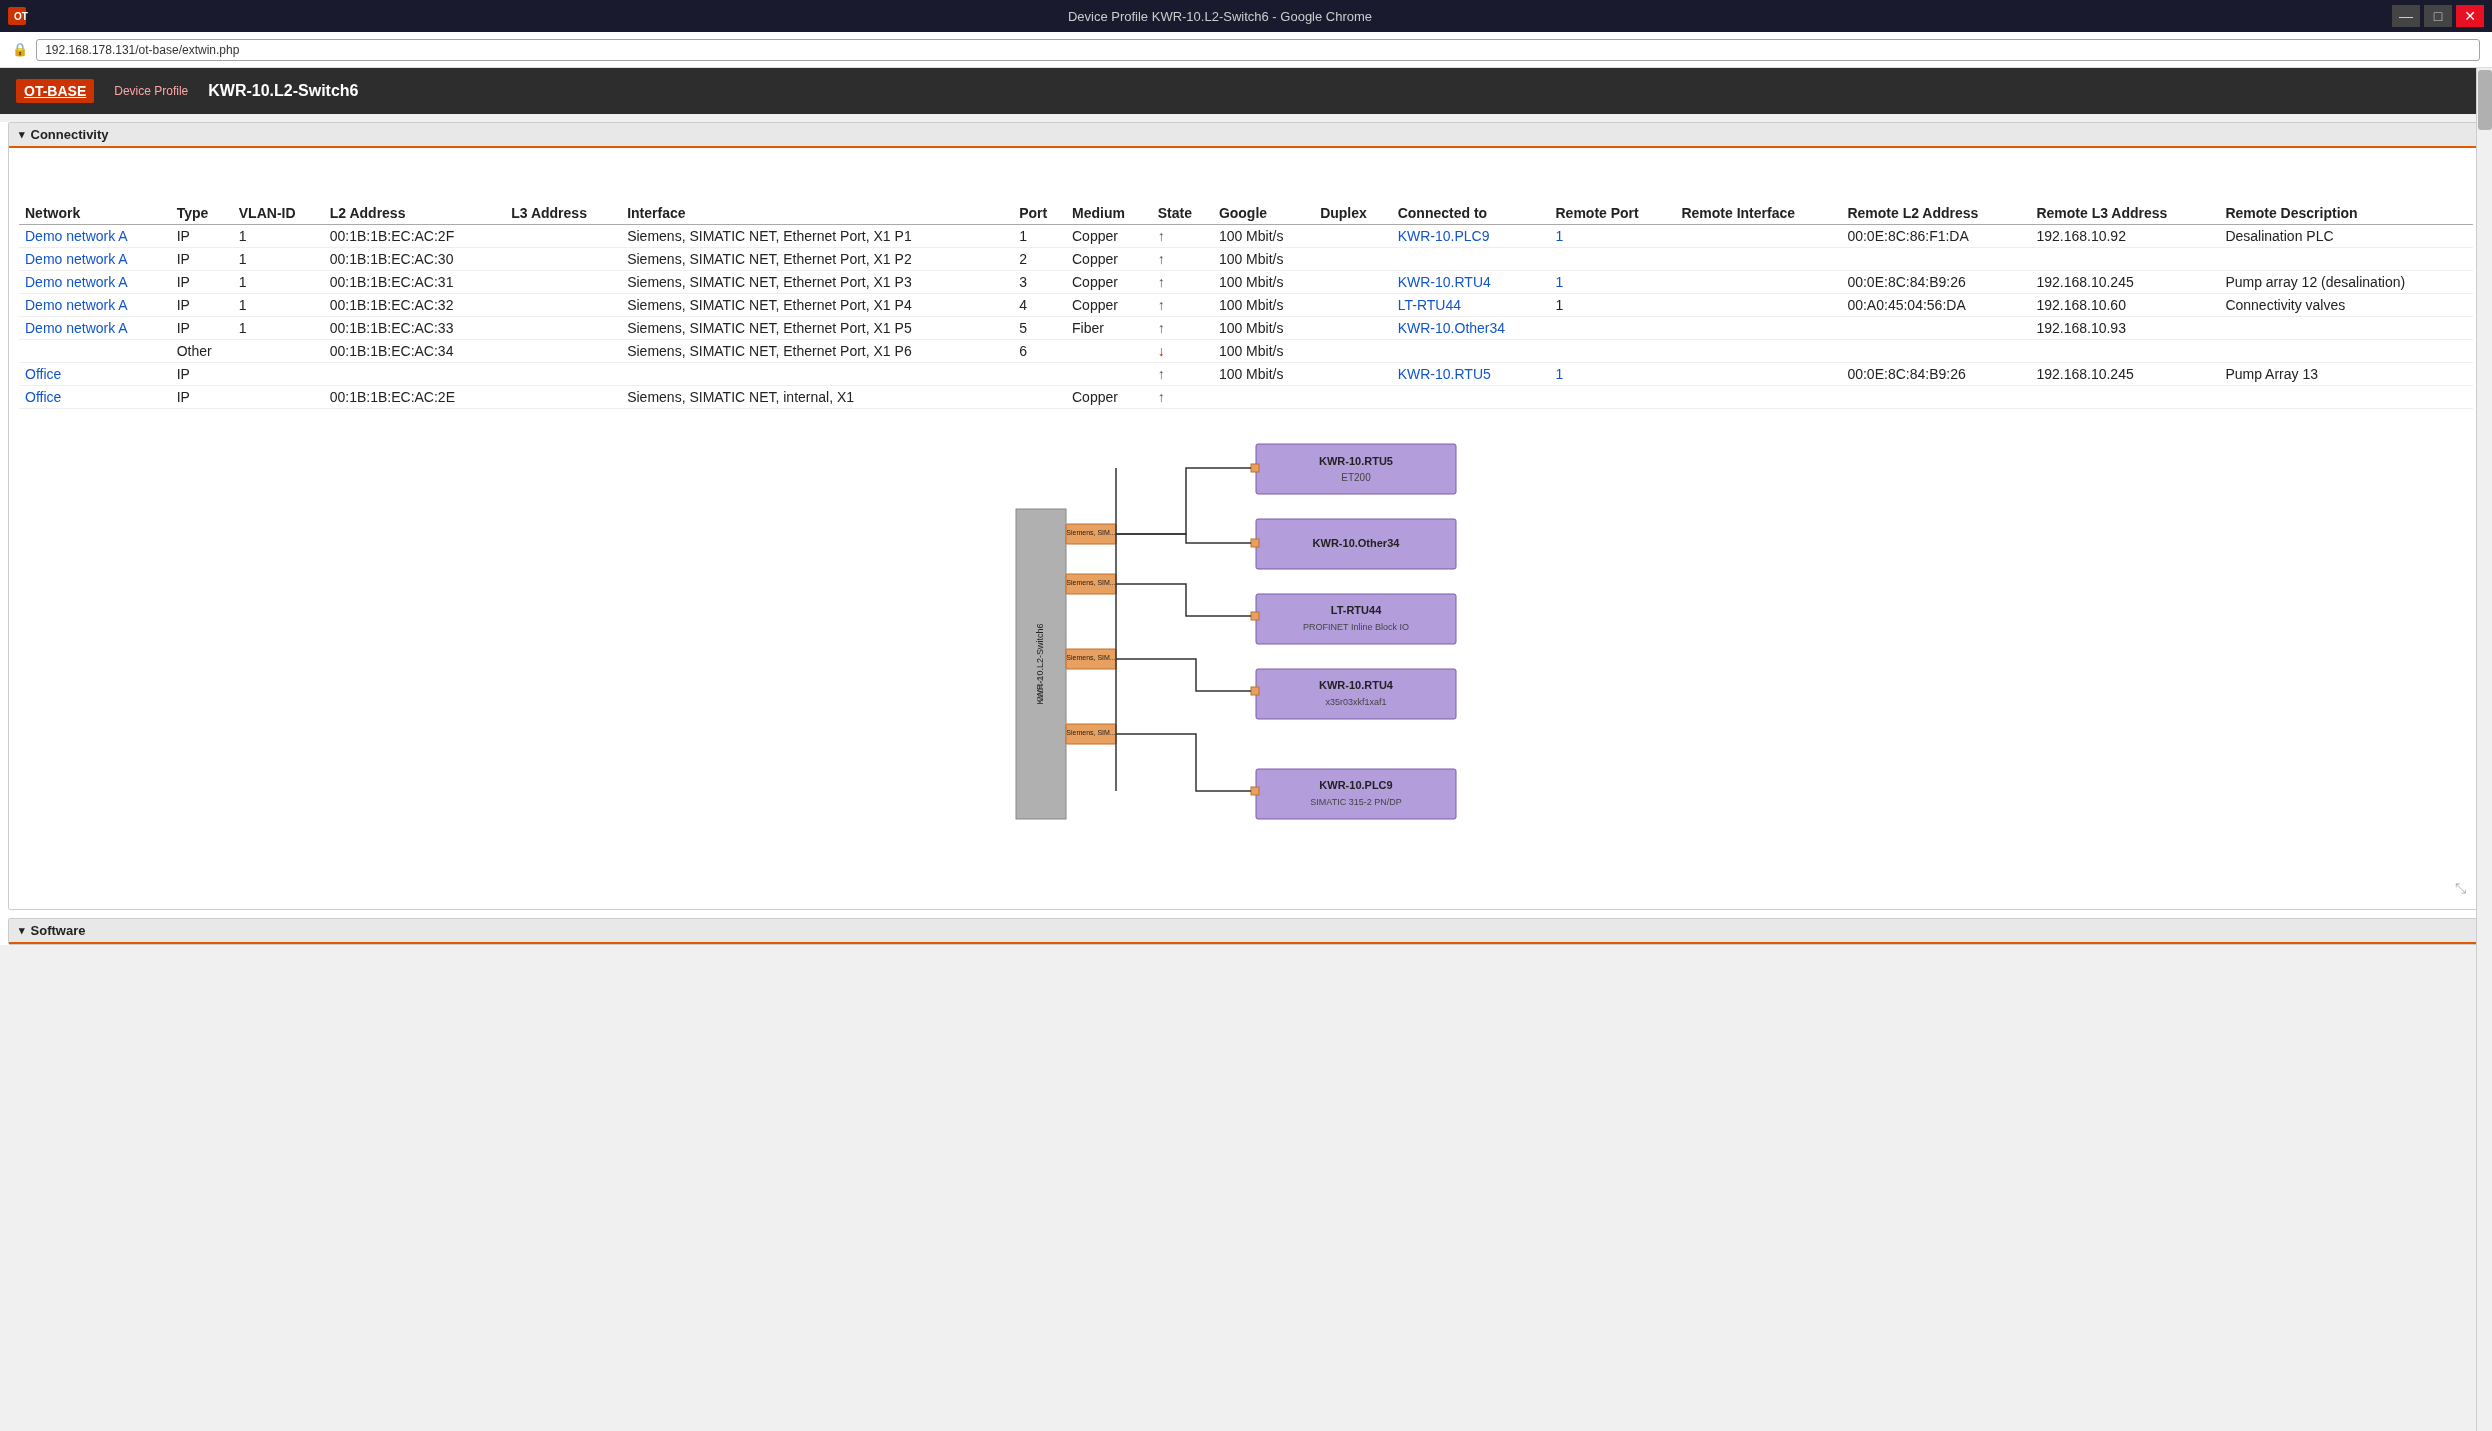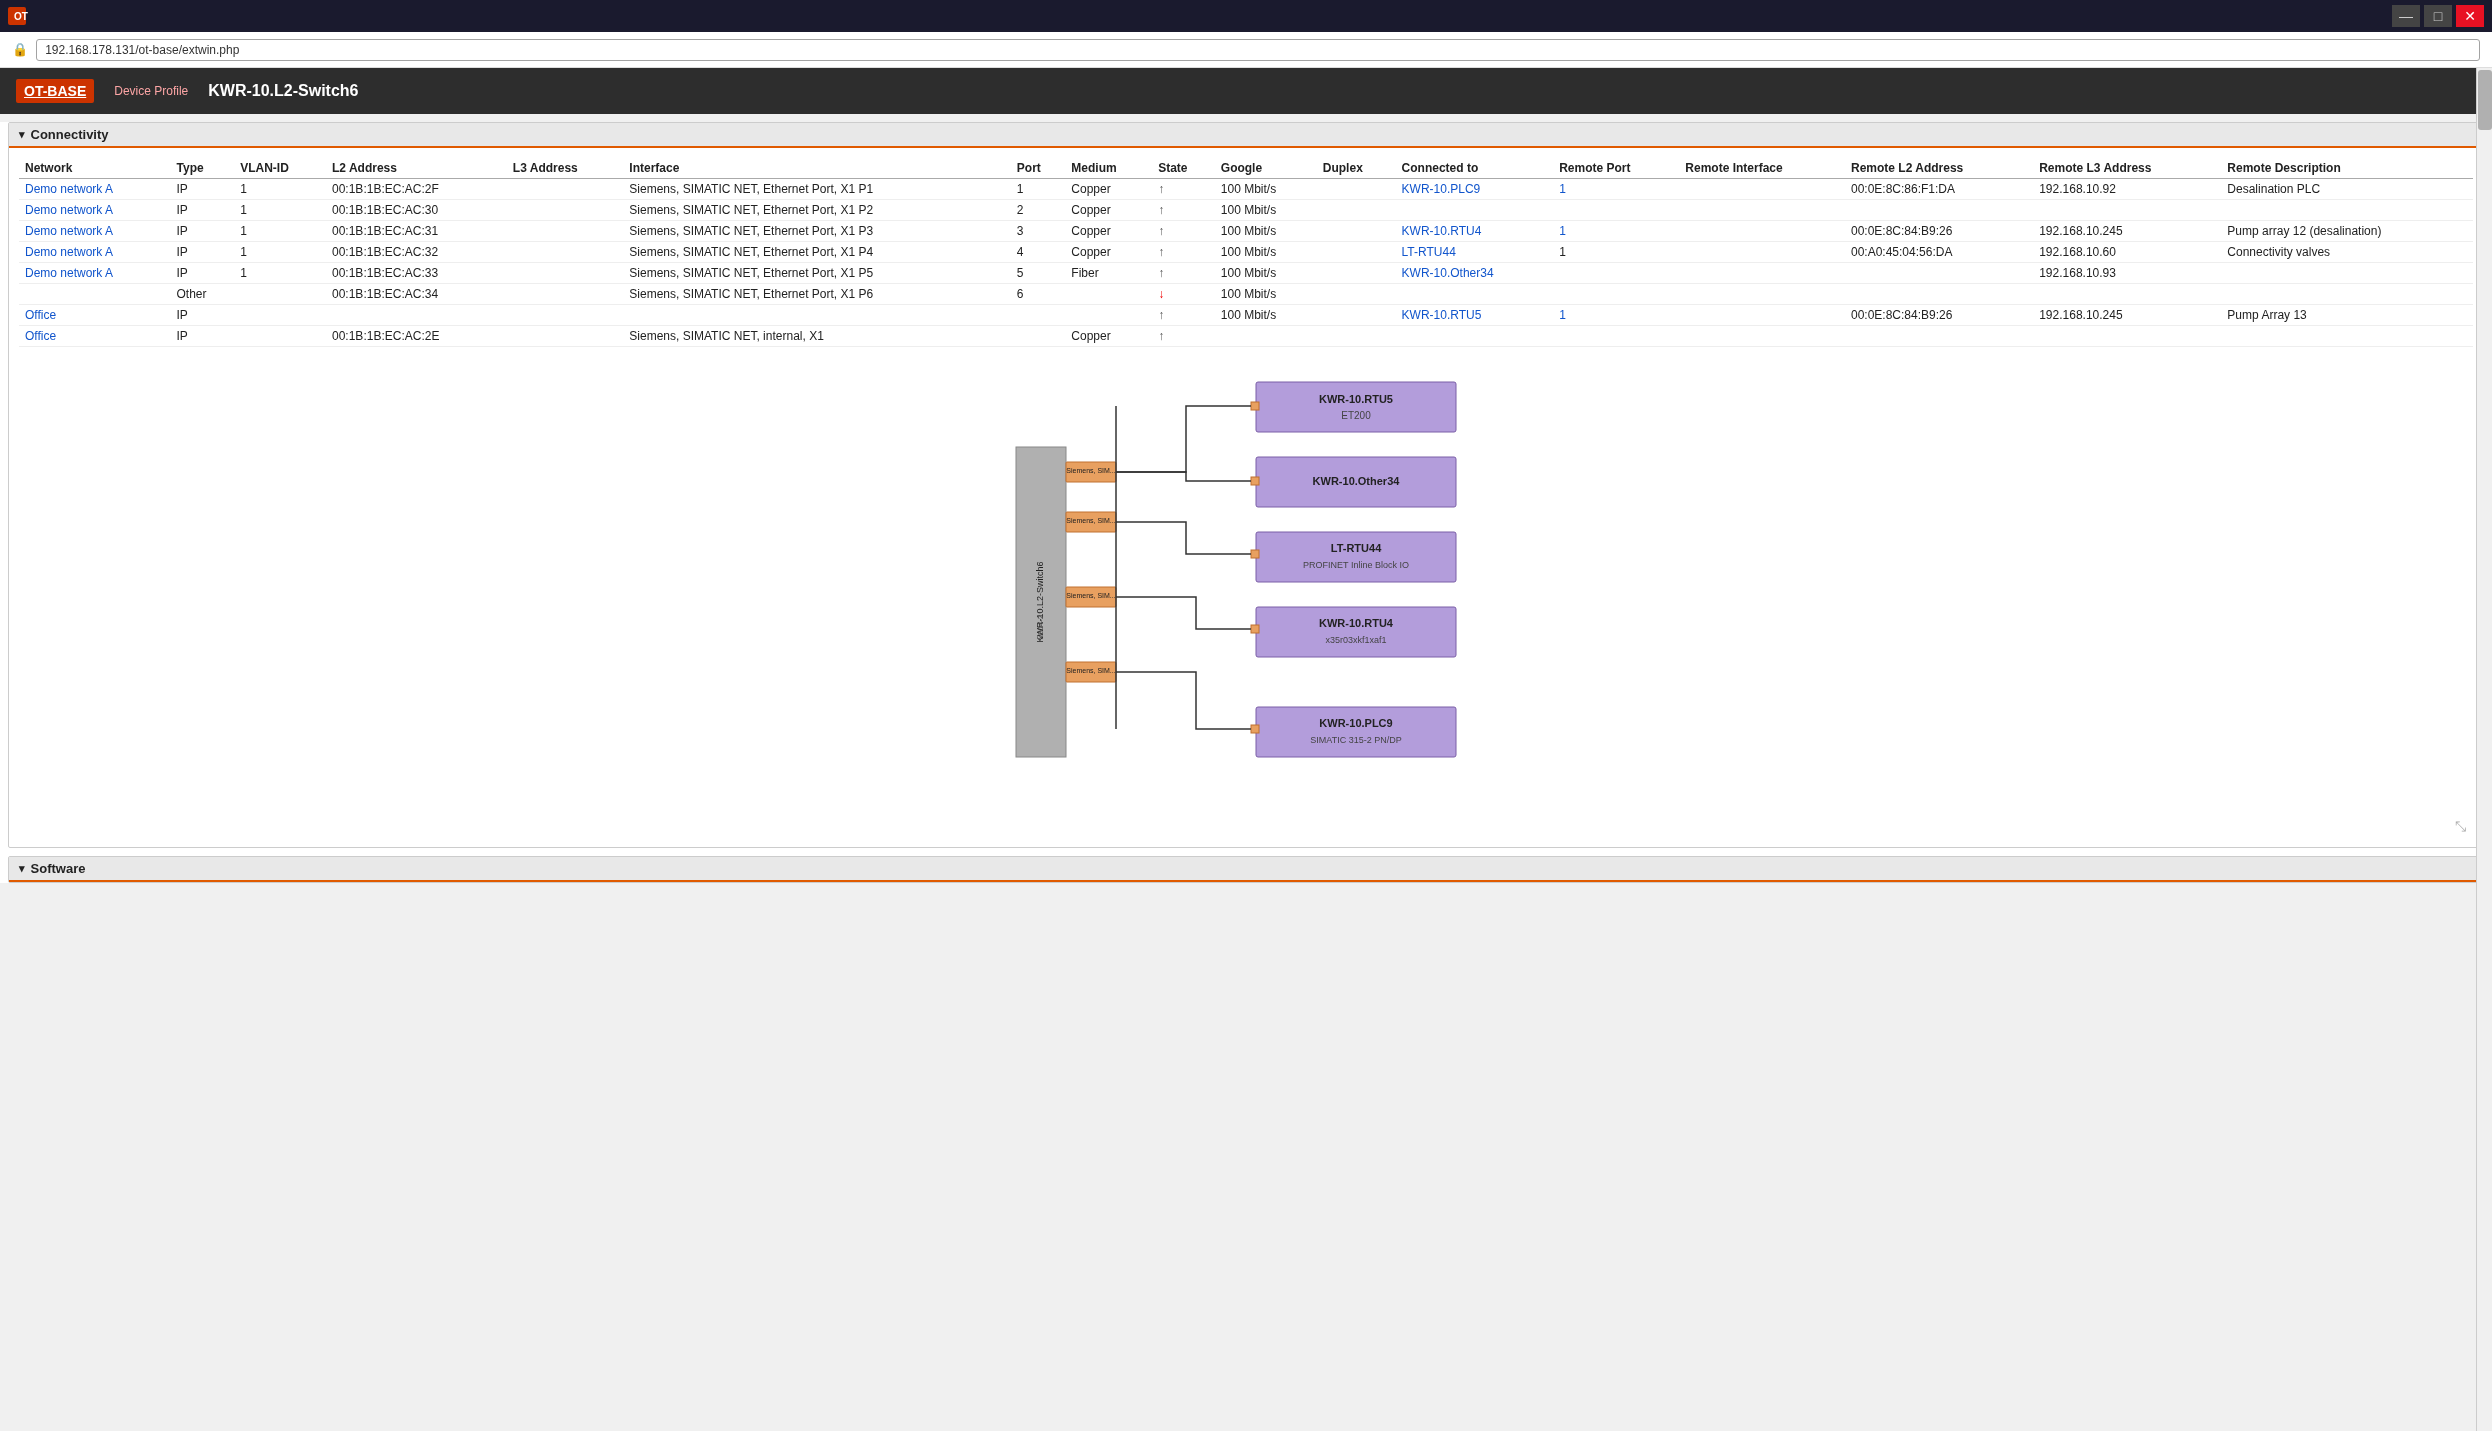--- a/index.html
+++ b/index.html
@@ -99,21 +99,22 @@
 
     
     .networks-heading {
       font-weight: bold;
       font-size: 14px;
       margin-bottom: 8px;
     }
     .networks-table {
       width: 100%;
       border-collapse: collapse;
-      font-size: 12px;
+      font-size: 14px;
+      margin-top: 44px;
     }
     .networks-table th {
       text-align: left;
       border-bottom: 1px solid #aaa;
       padding: 3px 6px;
       font-weight: bold;
       white-space: nowrap;
       color: #222;
     }
     .networks-table td {
@@ -161,20 +162,21 @@
       line-height: 1;
     }
   </style>
 </head>
 <body>
 
 <div class="title-bar">
   <div style="width:40px;">
     <div style="width:18px;height:18px;background:#cc3300;border-radius:2px;display:flex;align-items:center;justify-content:center;color:white;font-weight:bold;font-size:10px;padding-left:8px;">OT</div>
   </div>
+  <div class="title-bar-title">Device Profile KWR-10.L2-Switch6 - Google Chrome</div>
   <div class="title-bar-controls">
     <button class="title-bar-btn">—</button>
     <button class="title-bar-btn">□</button>
     <button class="title-bar-btn close">✕</button>
   </div>
 </div>
 
 <div class="address-bar">
   <span class="lock-icon">🔒</span>
   <input type="text" readonly="" value="192.168.178.131/ot-base/extwin.php" style="">

